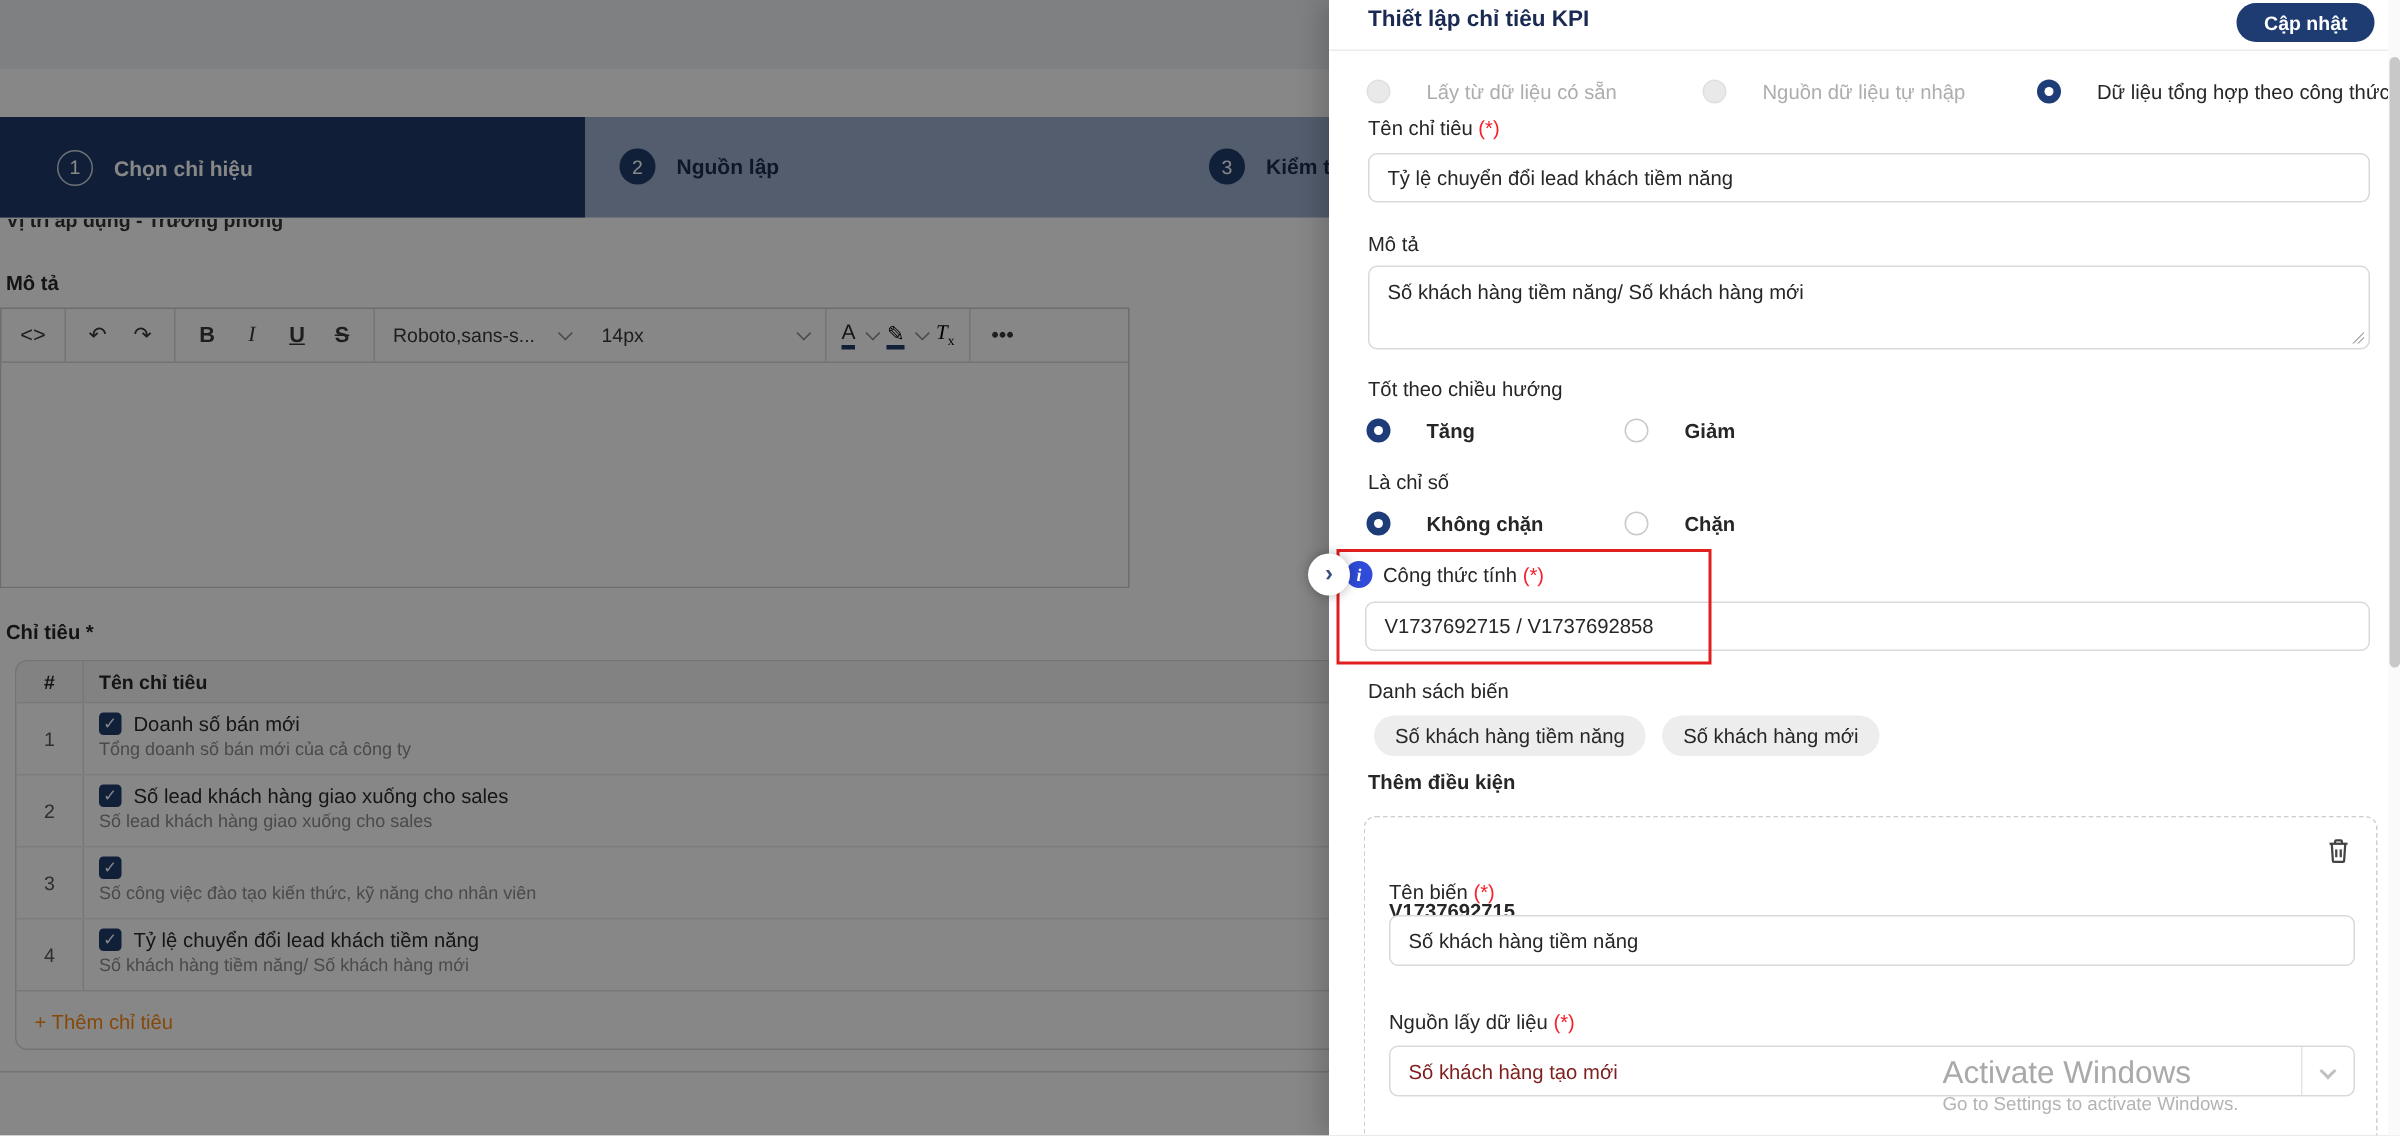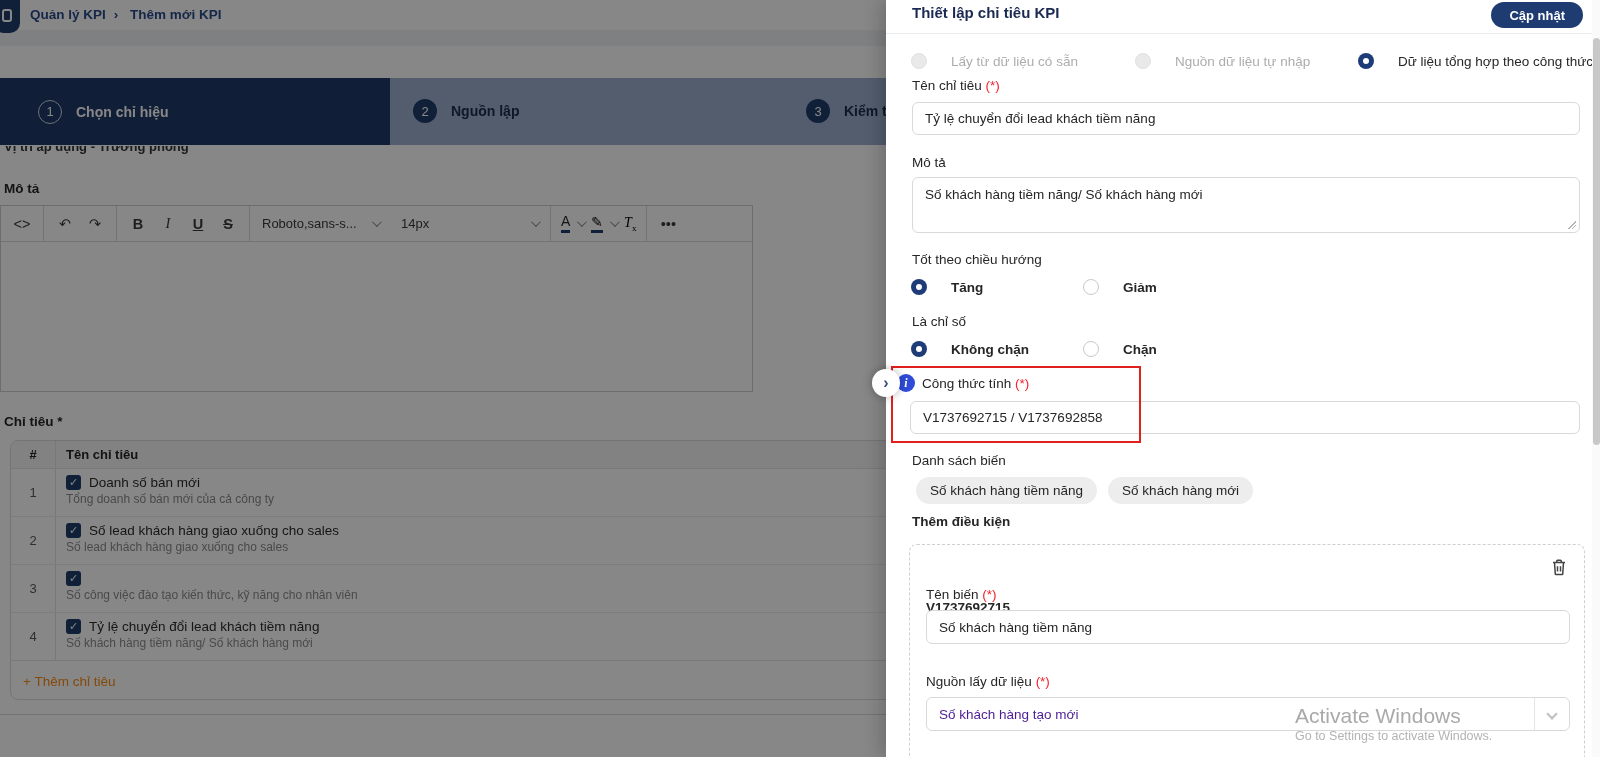--- a/index.html
+++ b/index.html
@@ -102,49 +102,40 @@
   .tagrow { position:absolute; left:30px; top:477px; display:flex; gap:11px; }
   .tag { height:27px; background:#ededed; border-radius:14px; padding:0 14px; display:flex; align-items:center;
     font-size:13.5px; color:#262626; }
 
   .cond-card { position:absolute; left:23px; top:544px; width:676px; height:230px; border:1px dashed #cfcfcf; border-radius:8px; }
   .card-id { position:absolute; left:16px; top:15px; font-size:13.5px; font-weight:bold; color:#262626;margin-top:40px; }
   .trash { position:absolute; right:16px; top:13px; width:18px; height:18px; color:#434343; }
   .cinput { position:absolute; left:16px; width:644px; height:34px; border:1px solid #d9d9d9; border-radius:6px; background:#fff;
     display:flex; align-items:center; padding:0 12px; font-size:13.5px; color:#262626; }
   .cselect { position:absolute; left:16px; width:644px; height:34px; border:1px solid #d9d9d9; border-radius:6px; background:#fff;
-    display:flex; align-items:center; padding:4px 12px; font-size:13.5px; color:#4c1d95; }
+    display:flex; align-items:center; padding:4px 12px; font-size:13.5px; color:#7f1d1d; }
   .sel-div { position:absolute; right:34px; top:0; width:1px; height:32px; background:#e5e5e5; }
   .sel-chev { position:absolute; right:13px; top:12px; width:8px; height:8px; border-right:2px solid #bfbfbf; border-bottom:2px solid #bfbfbf; transform:rotate(45deg); }
 
   .collapse-btn { position:absolute; left:872px; top:369px; width:28px; height:28px; border-radius:50%; background:#fff;
     box-shadow:0 0 8px rgba(0,0,0,0.3); z-index:15; display:flex; align-items:center; justify-content:center;
     color:#3a4f7a; font-size:16px; font-weight:bold; }
 
   .wm1 { position:absolute; left:409px; top:704px; font-size:21px; color:#a9a9a9; }
   .wm2 { position:absolute; left:409px; top:729px; font-size:12.5px; color:#b3b3b3; }
 
   .sb-track { position:absolute; right:0; top:0; width:8px; height:757px; background:#fafafa; }
   .sb-thumb { position:absolute; right:0.5px; top:38px; width:7px; height:407px; background:#c8c8c8; border-radius:4px; }
 </style>
 </head>
 <body>
 
 <div id="stage">
 
   <div id="page">
-    <div class="topbar">
-      <div class="corner-chip">
-        <div class="corner-glyph"></div>
-      </div>
-      <div class="crumbs">
-        <span>Quản lý KPI</span><span>›</span>
-        <span>Thêm mới KPI</span>
-      </div>
-    </div>
 
     <div class="whitecard"></div>
 
     <div class="stepper">
       <div class="step-tab1">
         <div class="step">
           <div class="step-circle step1-circle">1</div>
           <div class="step1-label">Chọn chỉ hiệu</div>
         </div>
       </div>

